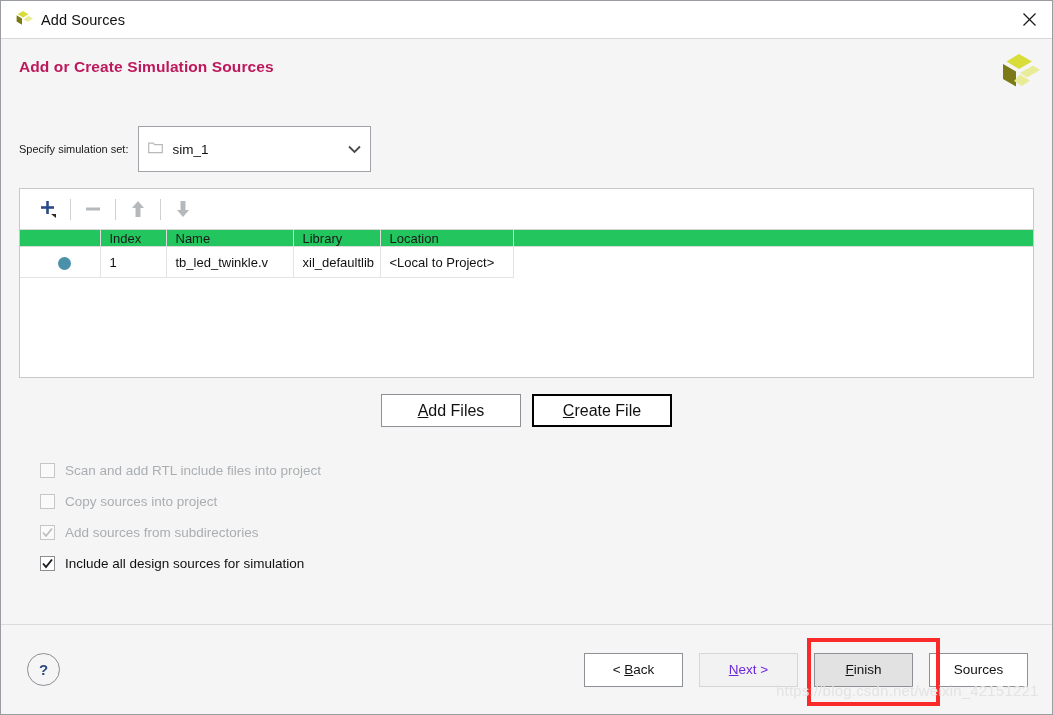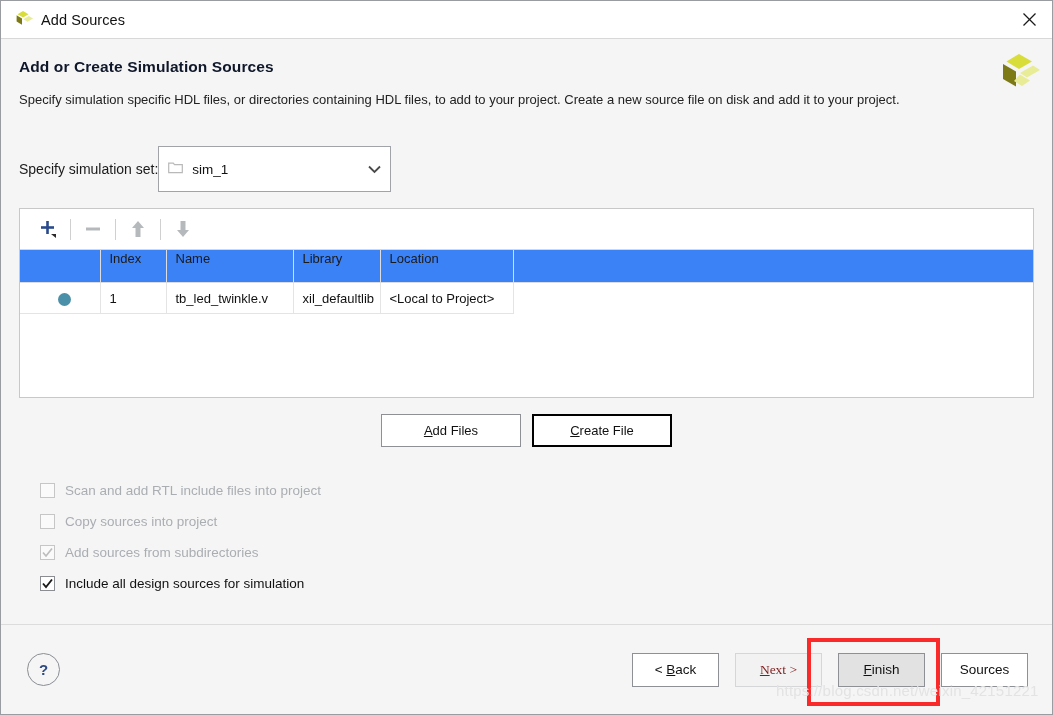--- a/index.html
+++ b/index.html
@@ -64,21 +64,21 @@
 
   
   .header {
     flex: 0 0 auto;
     padding: 19px 28px 0 18px;
     position: relative;
   }
   .header-title {
     font-size: 15.5px;
     font-weight: bold;
-    color: #0f172a;
+    color: #be185d;
     margin: 0 0 14px 0;
     letter-spacing: .1px;
   }
   .header-desc {
     font-size: 13px;
     color: #222222;
     line-height: 20px;
     max-width: 945px;
     margin: 0;
   }
@@ -96,22 +96,23 @@
     position: relative;
     padding: 0 18px;
   }
 
   .simset-row {
     display: flex;
     align-items: center;
     margin-top: 36px;
   }
   .simset-label {
-    font-size: 14px;
+    font-size: 11px;
     color: #1a1a1a;
+    margin-right: 10px;
   }
   .combo {
     width: 233px;
     height: 46px;
     box-sizing: border-box;
     background: #ffffff;
     border: 1px solid #a0a4a8;
     display: flex;
     align-items: center;
     padding: 0 8px 0 9px;
@@ -160,27 +161,27 @@
     margin: 0 5px;
   }
   .tb-btn svg { display: block; }
 
   table.srctable {
     width: 100%;
     border-collapse: collapse;
     table-layout: fixed;
   }
   table.srctable th {
-    background: #3b82f6;
+    background: #22c55e;
     font-weight: normal;
     font-size: 13px;
     color: #1a1a1a;
     text-align: left;
     height: 16px;
-    padding: 0 0 16px 9px;
+    padding: 0 0 0 9px;
     border-right: 1px solid #dcdcdc;
     border-bottom: 1px solid #dcdcdc;
   }
   table.srctable th.filler {
     border-right: none;
   }
   table.srctable td {
     height: 30px;
     font-size: 13px;
     color: #111111;
@@ -213,21 +214,21 @@
     justify-content: center;
     gap: 11px;
     margin-top: 16px;
   }
   .pushbtn {
     min-width: 140px;
     height: 33px;
     box-sizing: border-box;
     background: #ffffff;
     border: 1px solid #8d9195;
-    font-size: 13px;
+    font-size: 16px;
     color: #111111;
     font-family: "Liberation Sans", sans-serif;
     display: flex;
     align-items: center;
     justify-content: center;
     cursor: default;
     padding: 0 14px;
   }
   .pushbtn.focused {
     border: 2px solid #000000;
@@ -291,38 +292,37 @@
     background: #f5f5f5;
   }
   .footer-btns {
     position: absolute;
     right: 24px;
     display: flex;
     gap: 16px;
     align-items: center;
   }
   .navbtn {
-    width: 87px;
+    width: 99px;
     height: 34px;
     box-sizing: border-box;
     background: #ffffff;
     border: 1px solid #8d9195;
     font-size: 13.5px;
     color: #111111;
     font-family: "Liberation Sans", sans-serif;
     display: flex;
     align-items: center;
     justify-content: center;
     cursor: default;
   }
   .navbtn.disabled {
-    color: #7f1d1d;
+    color: #6d28d9;
     background: #f2f2f2;
     border-color: #d4d6d8;
-    font-family: Liberation Serif, serif;
   }
   .navbtn.default {
     background: #e2e2e2;
     border-color: #8d9195;
   }
 
   
   .annot-rect {
     position: absolute;
     left: 806px;
@@ -364,21 +364,20 @@
     <div class="close-btn">
       <svg width="15" height="15" viewBox="0 0 15 15">
         <line x1="1.5" y1="1.5" x2="13.5" y2="13.5" stroke="#1a1a1a" stroke-width="1.3"></line>
         <line x1="13.5" y1="1.5" x2="1.5" y2="13.5" stroke="#1a1a1a" stroke-width="1.3"></line>
       </svg>
     </div>
   </div>
 
   <div class="header">
     <div class="header-title">Add or Create Simulation Sources</div>
-    <div class="header-desc">Specify simulation specific HDL files, or directories containing HDL files, to add to your project. Create a new source file on disk and add it to your project.</div>
     <span class="header-logo">
       <svg width="46" height="48" viewBox="0 0 46 48">
         <polygon points="25,1 38,8.5 25,16 12.5,8.5" fill="#d9dd3a"></polygon>
         <polygon points="9,11 22,18.5 22,33.5 9,26" fill="#7c7a16"></polygon>
         <polygon points="26,20 39,12.5 46,17 33,24.5" fill="#e8ec96"></polygon>
         <polygon points="26,21.5 36,27.5 28,33 20,28" fill="#e8ec96"></polygon>
       </svg>
     </span>
   </div>
 

